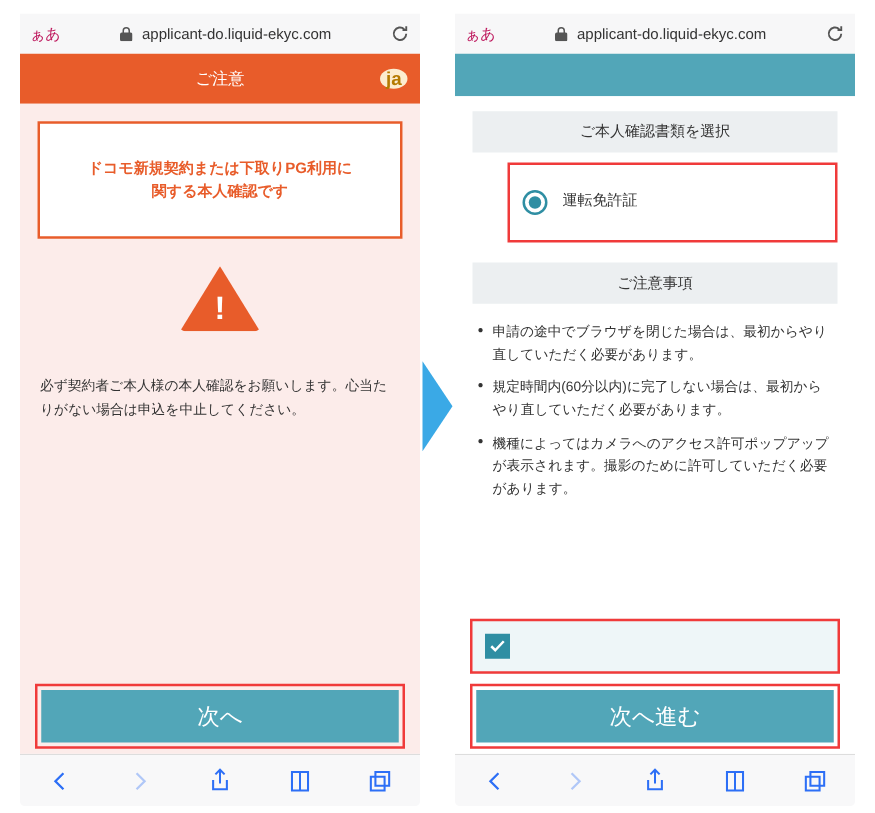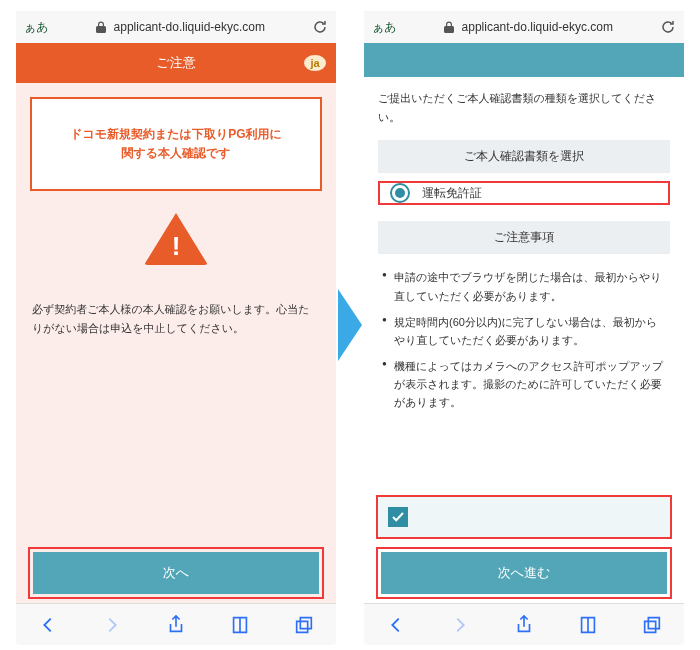--- a/index.html
+++ b/index.html
@@ -31,21 +31,21 @@
   .addr-bar {
     display: flex;
     align-items: center;
     height: 32px;
     padding: 0 8px;
     background: #f7f7f8;
     gap: 10px;
     color: #555;
     font-size: 12px;
   }
-  .addr-bar .aa { font-size: 12px; color: #14532d; }
+  .addr-bar .aa { font-size: 12px; color: #be185d; }
   .addr-bar .url {
     flex: 1;
     text-align: center;
     display: flex;
     align-items: center;
     justify-content: center;
     gap: 8px;
     color: #333;
   }
   .lock-icon { width: 10px; height: 12px; }
@@ -65,21 +65,21 @@
   .lang-badge {
     position: absolute;
     right: 10px;
     top: 50%;
     transform: translateY(-50%);
     width: 22px; height: 16px;
     border-radius: 50%;
     background: #fceccf;
     color: #b57a00;
     display: flex; align-items: center; justify-content: center;
-    font-size: 11px;
+    font-size: 15px;
     font-weight: bold;
   }
   .body-area {
     flex: 1;
     overflow: hidden;
     position: relative;
   }
   .left-body { background: #fcecea; padding: 14px 14px 0 14px; display:flex; flex-direction:column; height:100%; }
   .notice-box {
     border: 2px solid #e85c2a;
@@ -128,21 +128,21 @@
     border: 2px solid #f03a3a;
     padding: 3px;
     margin: 0 -2px 4px;
   }
   .next-btn {
     background: #52a6b8;
     color: #fff;
     text-align: center;
     height: 42px;
     display: flex; align-items: center; justify-content: center;
-    font-size: 13px;
+    font-size: 18px;
   }
 
   
   .hdr-teal {
     background: #52a6b8;
     color: #fff;
     height: 34px;
     display: flex;
     align-items: center;
     justify-content: center;
@@ -154,25 +154,25 @@
   .section-head {
     background: #eceff1;
     text-align: center;
     padding: 8px;
     font-size: 12px;
     margin-bottom: 8px;
   }
   .radio-row {
     border: 2px solid #f03a3a;
     display: flex;
-    align-items: center;
-    padding: 0 10px;
+    padding: 20px 10px;
     gap: 12px;
     margin-bottom: 16px;
     font-size: 12px;
+    margin-left: 28px;
   }
   .radio {
     width: 20px; height: 20px;
     border: 2px solid #2f8ea3;
     border-radius: 50%;
     display: flex; align-items:center; justify-content:center;
   }
   .radio .dot { width: 10px; height: 10px; background:#2f8ea3; border-radius:50%; }
   .bullets {
     font-size: 11px;
@@ -303,21 +303,20 @@
       <span>applicant-do.liquid-ekyc.com</span>
     </span>
     <svg class="reload-icon" viewBox="0 0 16 16">
         <path fill="none" stroke="#555" stroke-width="1.5" d="M13 8a5 5 0 11-1.6-3.7M13 2v3h-3"></path>
       </svg>
   </div>
 
   <div class="hdr-teal"></div>
 
   <div class="body-area right-body">
-    <p class="intro-text">ご提出いただくご本人確認書類の種類を選択してください。</p>
 
     <div class="section-head">ご本人確認書類を選択</div>
     <div class="radio-row">
       <span class="radio">
           <span class="dot"></span>
         </span>
       <span>運転免許証</span>
     </div>
 
     <div class="section-head">ご注意事項</div>

